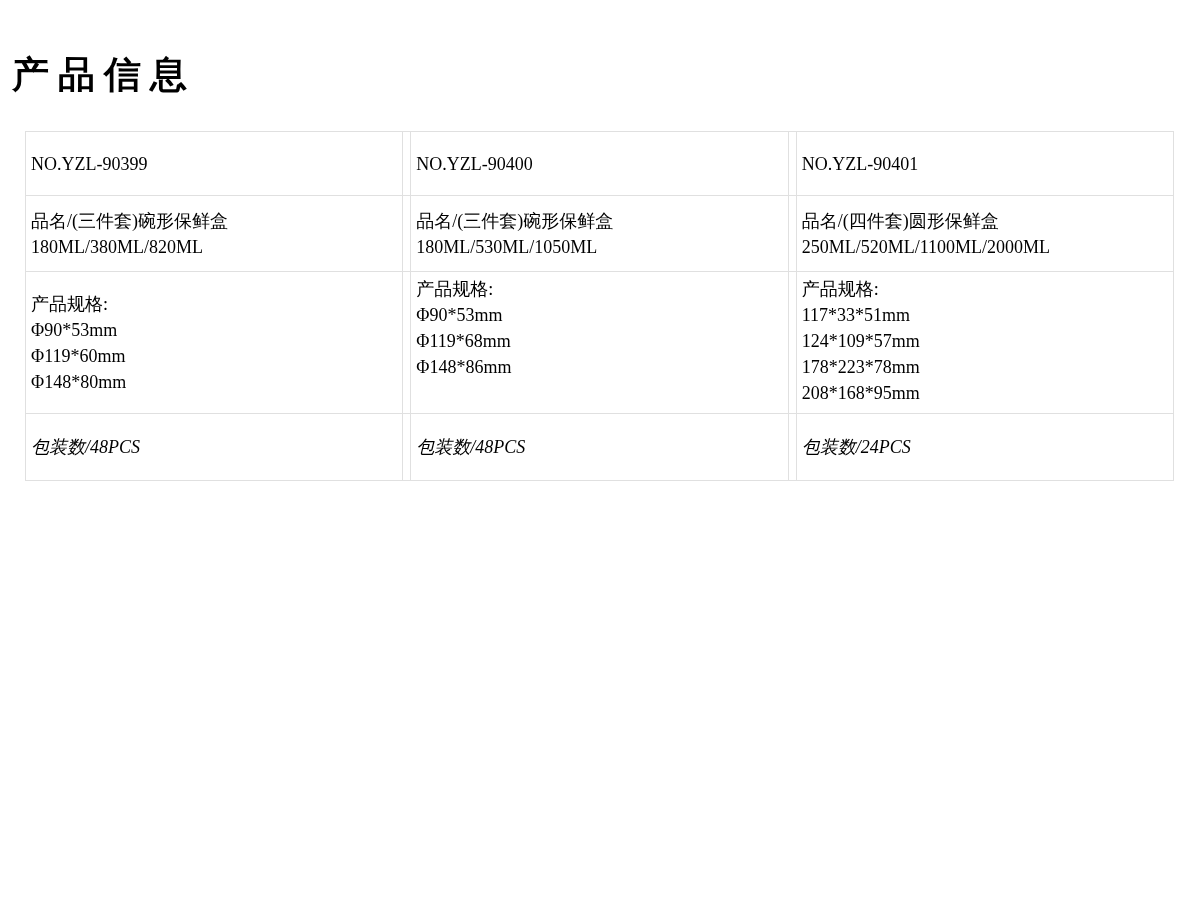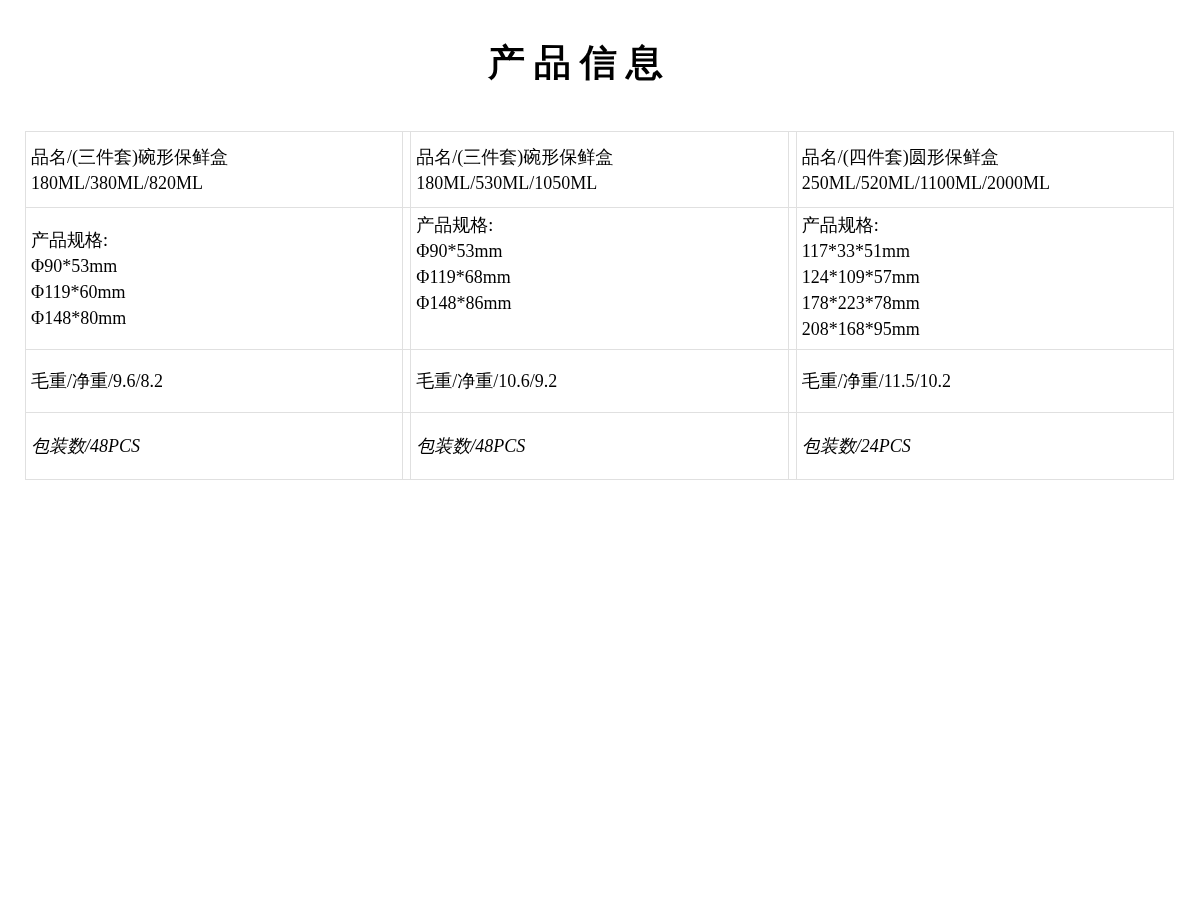--- a/index.html
+++ b/index.html
@@ -16,22 +16,21 @@
     width: 1200px;
     height: 900px;
     overflow: hidden;
     background: #ffffff;
   }
   .title {
     position: absolute;
     top: 42px;
     left: 0;
     width: 1160px;
-    margin: 0;
-    text-align: center;
+    margin: 12px;
     font-family: Liberation Serif, serif;
     font-size: 37px;
     font-weight: 600;
     letter-spacing: 9px;
     line-height: 42px;
     color: #000000;
   }
   table.products {
     position: absolute;
     top: 131px;
@@ -73,20 +72,27 @@
   <table class="products">
     <colgroup>
       <col class="c">
         <col class="gap">
         <col class="c">
         <col class="gap">
         <col class="c">
     </colgroup>
 
     <tbody>
+        <tr class="r-no">
+      <td>NO.YZL-90399</td>
+      <td class="gap-cell"></td>
+      <td>NO.YZL-90400</td>
+      <td class="gap-cell"></td>
+      <td>NO.YZL-90401</td>
+    </tr>
 
     <tr class="r-name">
       <td>
         <div>品名/(三件套)碗形保鲜盒</div>
         <div>180ML/380ML/820ML</div>
       </td>
       <td class="gap-cell"></td>
       <td>
         <div>品名/(三件套)碗形保鲜盒</div>
         <div>180ML/530ML/1050ML</div>
@@ -116,27 +122,20 @@
       <td class="gap-cell"></td>
       <td class="specs-top">
         <div>产品规格:</div>
         <div>117*33*51mm</div>
         <div>124*109*57mm</div>
         <div>178*223*78mm</div>
         <div>208*168*95mm</div>
       </td>
     </tr>
 
-    <tr class="r-weight">
-      <td>毛重/净重/9.6/8.2</td>
-      <td class="gap-cell"></td>
-      <td>毛重/净重/10.6/9.2</td>
-      <td class="gap-cell"></td>
-      <td>毛重/净重/11.5/10.2</td>
-    </tr>
 
     <tr class="r-packing">
       <td>包装数/48PCS</td>
       <td class="gap-cell"></td>
       <td>包装数/48PCS</td>
       <td class="gap-cell"></td>
       <td>包装数/24PCS</td>
     </tr>
 
   </tbody>

